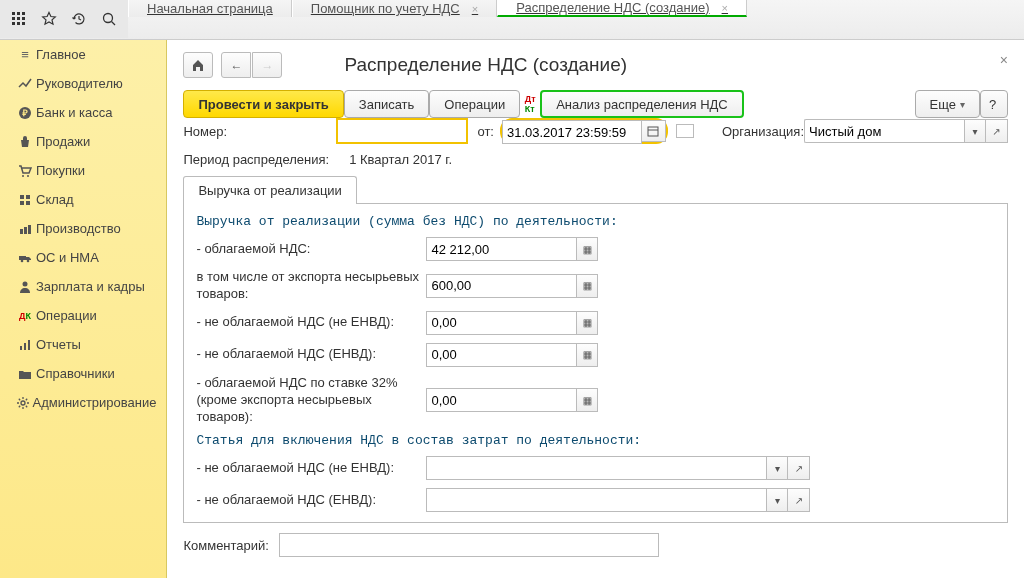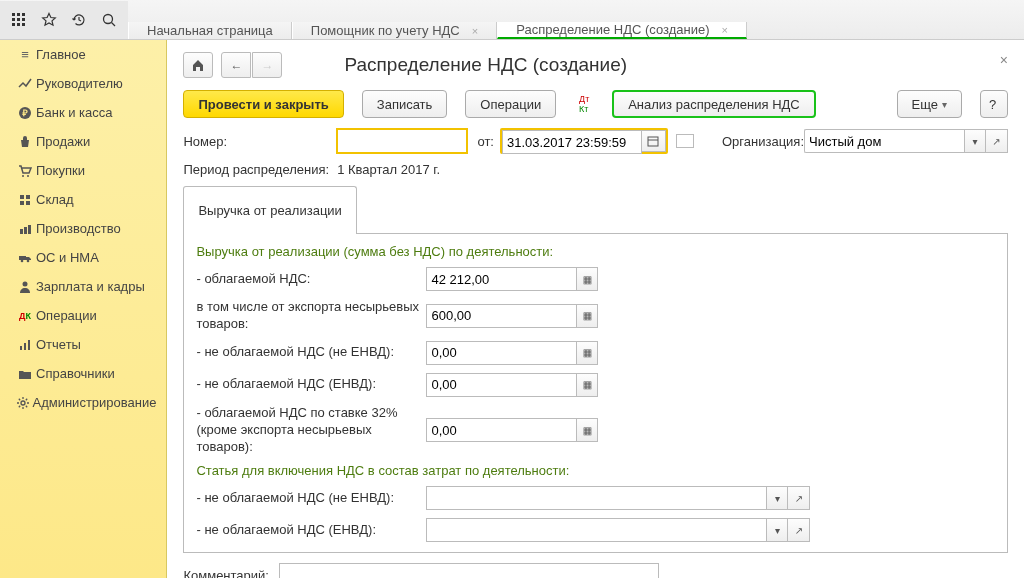--- a/index.html
+++ b/index.html
@@ -1,56 +1,56 @@
 <!DOCTYPE html>
 <html><head>
 <meta charset="utf-8">
 <style>
 * { box-sizing: border-box; margin: 0; padding: 0; }
 body { font-family: Arial, sans-serif; font-size: 12px; color: #333; background: #fff; width: 1024px; height: 578px; overflow: hidden; }
-.top-bar { height: 40px; background: linear-gradient(#f5f5f5,#ececec); border-bottom: 1px solid #ccc; display: flex; align-items: flex-end; }
+.top-bar { height: 40px; background: linear-gradient(#f5f5f5,#ececec); border-bottom: 1px solid #ccc; display: flex; align-items: flex-start; text-decoration: underline; }
 .top-icons { display: flex; align-items: center; padding: 0 4px; background:#e8e8e8; }
 .top-icons .ticon { width: 30px; height: 38px; display: flex; align-items: center; justify-content: center; cursor: pointer; color:#555; }
 .tabs { display: flex; }
 .tab { padding: 0 18px; display: flex; align-items: center; border-right: 1px solid #ccc; border-left: 1px solid #fff; background: linear-gradient(#f5f5f5,#ececec); cursor: pointer; position: relative; font-size: 13px; color:#555; }
 .tab.active { background: #fff; border-bottom: 2px solid #0a0; }
 .tab .close-x { margin-left: 12px; color:#aaa; font-size: 11px; }
 .main { display: flex; height: calc(100% - 40px); }
 .sidebar { width: 188px; background: #fbe98a; background: linear-gradient(#fdf0a8,#fde888); border-right: 1px solid #d8c860; overflow-y: auto; }
 .side-item { display: flex; align-items: center; padding: 7px 10px 7px 14px; cursor: pointer; color: #444; font-size: 13px; }
 .side-item .sicon { width: 22px; display:inline-flex; align-items:center; justify-content:center; color:#666; }
 .content { flex: 1; padding: 12px 16px 10px 16px; position: relative; }
 .header-row { display: flex; align-items: center; margin-bottom: 12px; }
 .small-btn { border: 1px solid #bbb; background: linear-gradient(#fdfdfd,#eee); height: 26px; min-width: 30px; display: inline-flex; align-items: center; justify-content: center; border-radius: 3px; cursor: pointer; margin-right: 2px; color:#555; }
 .nav-group { display:inline-flex; margin-left: 6px; }
 .nav-group .small-btn:first-child { border-radius: 3px 0 0 3px; }
 .nav-group .small-btn:last-child { border-radius: 0 3px 3px 0; margin-left:-1px; }
 .page-title { font-size: 19px; font-weight: normal; margin-left: 60px; color:#333; }
 .close-form { position: absolute; right: 16px; top: 12px; cursor: pointer; color:#888; font-size: 14px; }
-.toolbar { display: flex; align-items: center; gap: 18px; margin-bottom: 10px; flex-wrap: wrap; }
+.toolbar { display: flex; align-items: center; gap: 0; flex-wrap: wrap; }
 .btn { border: 1px solid #aaa; background: linear-gradient(#fdfdfd,#eee); padding: 0 14px; height: 28px; display: inline-flex; align-items: center; border-radius: 4px; cursor: pointer; font-size: 13px; color:#333; }
 .btn.yellow { background: linear-gradient(#ffe94a,#ffd800); border-color: #d4b000; font-weight: bold; color:#333; }
 .btn.green-outline { border: 2px solid #19c219; }
 .btn.dropdown::after { content: " ▾"; color:#666; margin-left:4px; font-size:10px; }
 .dkicon { width: 20px; height: 20px; display:inline-flex; align-items:center; justify-content:center; }
 .form-row { display: flex; align-items: center; margin-bottom: 8px; font-size: 13px; }
 .lbl { color:#333; }
 .input { border: 1px solid #bbb; height: 24px; padding: 0 4px; font-size: 13px; background:#fff; }
 .yellow-border { outline: 2px solid #f2c200; outline-offset: -1px; }
-.date-group { display:inline-flex; border:2px solid #f2c200; border-radius:2px; height:26px; }
+.date-group { display:inline-flex; border:2px solid #f2c200; border-radius:12px; height:26px; }
 .date-group .input { border:1px solid #bbb; border-radius:0; height:24px; }
 .date-group .cal-btn { width:24px; border:1px solid #bbb; border-left:none; display:flex; align-items:center; justify-content:center; background:linear-gradient(#fdfdfd,#eee); cursor:pointer; }
 .org-group { display:inline-flex; }
 .org-group .input { width: 160px; border-right:none; border-radius: 2px 0 0 2px; }
 .sq-btn { width: 22px; height: 24px; border:1px solid #bbb; background:linear-gradient(#fdfdfd,#eee); display:inline-flex; align-items:center; justify-content:center; cursor:pointer; font-size:10px; color:#555; }
 .sq-btn + .sq-btn { border-left:none; }
 .tabstrip { margin-top: 6px; }
-.tabstrip .tabhdr { display: inline-block; border: 1px solid #bbb; border-bottom: none; padding: 16px 14px; background:#fff; border-radius: 3px 3px 0 0; font-size:13px; position:relative; top:1px; }
+.tabstrip .tabhdr { display: inline-block; border: 1px solid #bbb; border-bottom: none; padding: 6px 14px; background:#fff; border-radius: 3px 3px 0 0; font-size:13px; position:relative; top:1px; }
 .tabbody { border: 1px solid #bbb; padding: 10px 12px; }
-.green-txt { color: #4d7c0f; font-size: 13px; margin-bottom: 8px; }
+.green-txt { color: #0c4a6e; font-size: 13px; margin-bottom: 8px; font-family: Liberation Mono, monospace; }
 .field-row { display: flex; align-items: center; margin-bottom: 8px; }
 .field-lbl { width: 230px; font-size: 13px; color:#333; line-height: 1.3; }
 .num-group { display:inline-flex; }
 .num-group .input { width: 150px; text-align: left; padding-right: 6px; border-right:none; }
 .sel-group { display:inline-flex; }
 .sel-group .input { width: 340px; border-right:none; }
 svg { display:block; }
 </style>
 </head>
 <body>
@@ -234,21 +234,21 @@
         <div class="small-btn" style="color:#ccc;">→</div>
       </div>
       <div class="page-title">Распределение НДС (создание)</div>
     </div>
 
     <div class="toolbar">
       <div class="btn yellow">Провести и закрыть</div>
       <div class="btn">Записать</div>
       <div class="btn">Операции</div>
       <div class="dkicon">
-          <span style="font-size:9px;font-weight:normal;"><span style="color:#c00;">Дт</span><br><span style="color:#080;">Кт</span></span>
+          <span style="font-size:9px;font-weight:bold;"><span style="color:#c00;">Дт</span><br><span style="color:#080;">Кт</span></span>
         </div>
       <div class="btn green-outline">Анализ распределения НДС</div>
       <div style="flex:1"></div>
       <div class="btn dropdown">Еще</div>
       <div class="btn" style="min-width:28px;padding:0 8px;">?</div>
     </div>
 
     <div class="form-row">
       <span class="lbl" style="width:54px;">Номер:</span>
       <input class="input yellow-border" style="width: 130px; margin-left: 100px;" value="">
@@ -266,21 +266,21 @@
       <span class="lbl" style="margin-left:20px;">Организация:</span>
       <span class="org-group">
         <input class="input" value="Чистый дом" style="">
         <div class="sq-btn">▾</div>
         <div class="sq-btn">↗</div>
       </span>
     </div>
 
     <div class="form-row">
       <span class="lbl">Период распределения:</span>
-      <span style="margin-left:8px;">1 Квартал 2017  г.</span>
+      <span style="margin-left:20px;">1 Квартал 2017  г.</span>
     </div>
 
     <div class="tabstrip">
       <div class="tabhdr">Выручка от реализации</div>
       <div class="tabbody">
         <div class="green-txt">Выручка от реализации (сумма без НДС) по деятельности:</div>
 
         <div class="field-row">
           <div class="field-lbl">- облагаемой НДС:</div>
           <span class="num-group">

